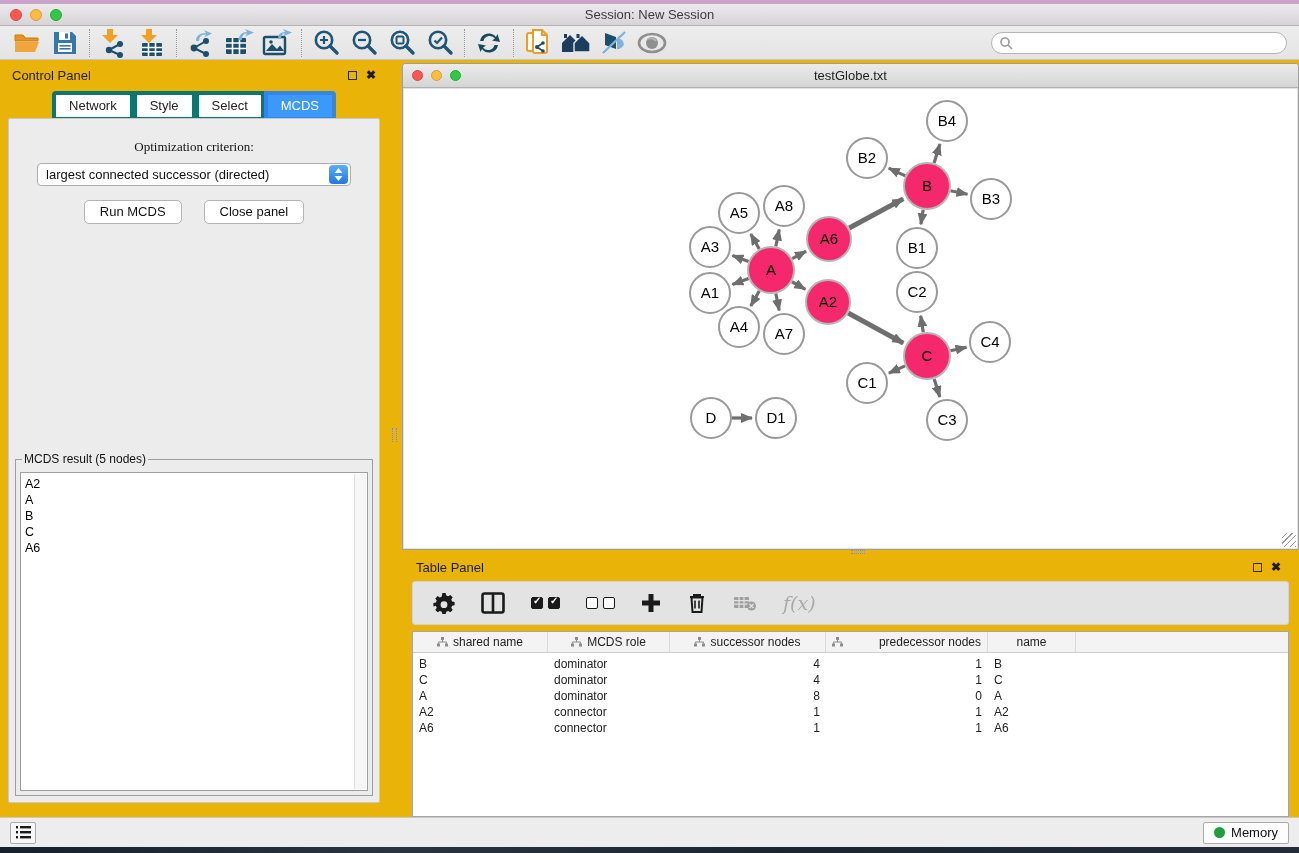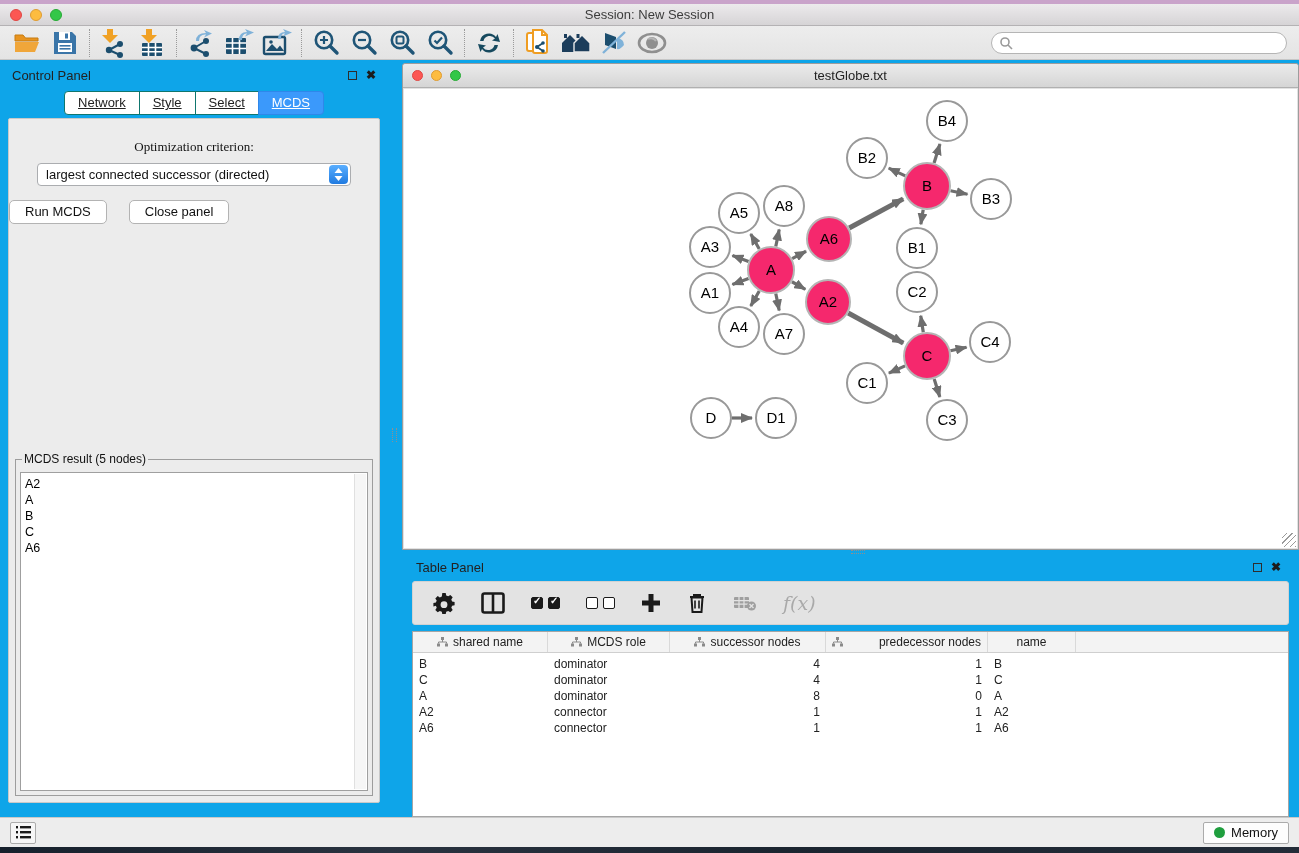--- a/index.html
+++ b/index.html
@@ -1,18 +1,18 @@
 <!DOCTYPE html>
 <html><head>
 <meta charset="utf-8">
 <style>
   * { margin:0; padding:0; box-sizing:border-box; }
   html,body { width:1299px; height:853px; }
   body { font-family:"Liberation Sans", sans-serif; font-size:13px; color:#222; background:#e9e9e9; overflow:hidden; }
-  .app { position:relative; width:1299px; height:853px; background:#0ea5e9; }
+  .app { position:relative; width:1299px; height:853px; background:#eab308; }
 
   
   .top-strip { height:4px; background:#c9a3ca; }
   .titlebar { height:22px; background:linear-gradient(#eceaec,#d6d4d6); border-bottom:1px solid #b4b2b4; position:relative; display:flex; align-items:center; justify-content:center; }
   .traffic { position:absolute; left:10px; top:5px; display:flex; gap:8px; }
   .tl { width:12px; height:12px; border-radius:50%; }
   .tl.red { background:#fc5753; border:1px solid #df4744; }
   .tl.yellow { background:#fdbc40; border:1px solid #de9c33; }
   .tl.green { background:#33c748; border:1px solid #27aa35; }
   .titlebar .title { font-size:13px; color:#3c3c3c; }
@@ -26,32 +26,32 @@
   
   .workspace { position:absolute; top:60px; left:0; right:0; bottom:36px; display:flex; }
   .control-panel { width:390px; padding-top:3px; position:relative; }
   .panel-header { height:24px; display:flex; align-items:center; padding:0 12px; }
   .panel-header .ph-title { font-size:13px; color:#222; }
   .ph-icons { margin-left:auto; display:flex; align-items:center; gap:9px; }
   .float-box { width:9px; height:9px; border:1.5px solid #2d2d2d; background:transparent; }
   .close-x { font-size:12px; font-weight:bold; color:#1c1c1c; line-height:1; }
 
   .seg { display:flex; justify-content:center; margin-top:4px; }
-  .seg-tab { background:#fff; border:1px solid #0f766e; padding:3px 13px 4px; font-size:13px; color:#222; margin-left:-1px; cursor:default;text-decoration:underline; }
+  .seg-tab { background:#fff; border:4px solid #0f766e; padding:3px 13px 4px; font-size:13px; color:#222; margin-left:-1px; cursor:default; }
   .seg-tab:first-child { border-radius:4px 0 0 4px; margin-left:0; }
   .seg-tab:last-child { border-radius:0 4px 4px 0; }
   .seg-tab.active { background:#3b99fb; border-color:#2f87ea; color:#fff; }
 
   .cp-content { position:absolute; top:58px; left:8px; right:8px; bottom:14px; background:#ececec; border:1px solid #c9c9c9; border-radius:2px; }
   .opt-label { text-align:center; margin-top:20px; font-size:13px; color:#111;font-family:Liberation Serif, serif; }
   .cp-select { margin:8px auto 0; width:314px; height:23px; background:#fff; border:1px solid #abadb0; border-radius:4px; display:flex; align-items:center; position:relative; }
   .cp-select .sel-text { padding-left:8px; font-size:13px; color:#111; flex:1; white-space:nowrap; overflow:hidden; }
   .stepper { width:19px; height:19px; margin-right:2px; border-radius:4px; background:linear-gradient(#59aeff,#1f7ae0); display:flex; flex-direction:column; align-items:center; justify-content:center; gap:1px; }
   .stepper svg { display:block; }
-  .btn-row { display:flex; justify-content:flex-start; gap:22px; margin-top:14px; }
+  .btn-row { display:flex; justify-content:center; gap:22px; margin-top:14px; }
   .mac-btn { background:#fff; border:1px solid #b3b3b3; border-radius:5px; padding:3px 15px 4px; font-size:13px; color:#111; }
 
   fieldset.result-box { position:absolute; left:6px; right:6px; top:333px; bottom:6px; border:1px solid #9d9d9d; margin:0; padding:6px 4px 4px; background:transparent; }
   fieldset.result-box legend { font-size:12px; color:#111; padding:0 2px; margin-left:2px; }
   .result-list { width:100%; height:100%; background:#fff; border:1px solid #9f9f9f; position:relative; padding:3px 0 0 4px; overflow:hidden; }
   .result-list .scroll-col { position:absolute; top:1px; bottom:1px; right:1px; width:12px; background:#f6f6f6; border-left:1px solid #e0e0e0; }
   .list-item { font-size:12.5px; line-height:16px; color:#000; }
 
   .v-divider { width:14px; position:relative; }
   .v-nub { position:absolute; top:368px; left:4px; width:5px; height:14px; border-left:1px dotted #8f8f8f; border-right:1px dotted #8f8f8f; }

